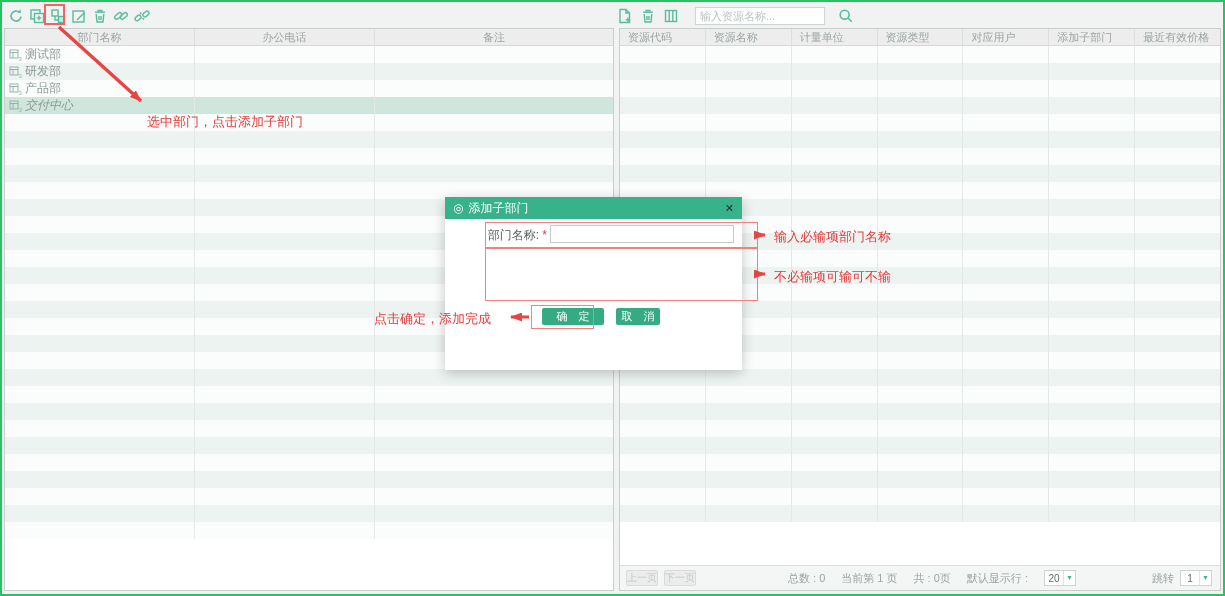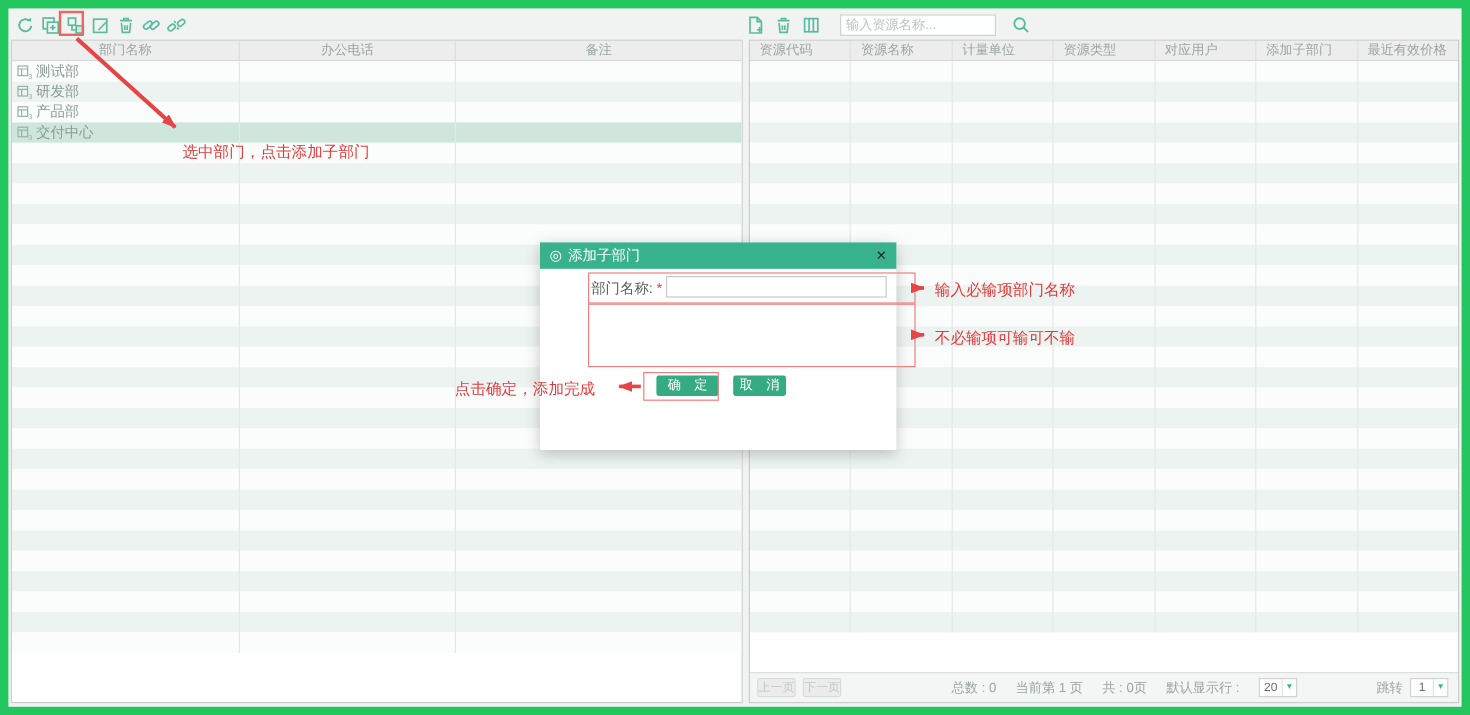--- a/index.html
+++ b/index.html
@@ -1,18 +1,18 @@
 <!DOCTYPE html>
 <html><head>
 <meta charset="utf-8">
 <style>
   * { margin:0; padding:0; box-sizing:border-box; }
   body { font-family:"Liberation Sans","DejaVu Sans",sans-serif; background:#e8e8e8; }
   .app { position:relative; width:1225px; height:596px; background:#f1f2f2;
-         border:7px solid #22c55e; overflow:hidden; font-family:"Liberation Sans","DejaVu Sans",sans-serif; }
+         border:2px solid #22c55e; overflow:hidden; font-family:"Liberation Sans","DejaVu Sans",sans-serif; }
 
   
   .toolbar { position:absolute; top:3px; display:flex; align-items:center; height:21px; }
   .tb-left { left:6px; gap:5px; }
   .tb-right { left:615px; gap:7px; }
   .tb-icon { width:16px; height:16px; display:inline-flex; align-items:center; justify-content:center; cursor:pointer; }
   .tb-icon svg { width:16px; height:16px; }
   .search-box { width:130px; height:18px; border:1px solid #cfd4d2; background:#fdfefe;
                 font-size:11px; color:#555; padding:0 4px; margin-left:9px; outline:none; }
   .search-box::placeholder { color:#bcc3c0; }
@@ -23,21 +23,21 @@
   .left-panel { left:2px; width:610px; }
   .right-panel { left:617px; right:2px; }
   .grid-header { display:flex; height:17px; background:#ededed; border-bottom:1px solid #d6d9d8; }
   .hcell { font-size:11px; color:#9aa5a0; text-align:center; line-height:16px;
            border-right:1px solid #dcdfde; overflow:hidden; white-space:nowrap; }
   .hcell:last-child { border-right:none; }
   .grid-body { position:absolute; left:0; right:0; top:17px; bottom:0; overflow:hidden; }
   .right-panel .grid-body { bottom:25px; }
   .grow { display:flex; height:17px; background:#fbfcfc; }
   .grow.alt { background:#edf3f1; }
-  .grow.sel { background:#cfe6dd; }
+  .grow.sel { background:#cfe6dd;font-style:italic; }
   .gcell { border-right:1px solid #e4e8e6; height:100%; display:flex; align-items:center;
            font-size:12px; color:#8b9a94; overflow:hidden; white-space:nowrap; }
   .gcell:last-child { border-right:none; }
   .tree-row .gcell:first-child { padding-left:4px; gap:2px; cursor:pointer; }
   .dept-ico { flex:0 0 14px; }
 
   
   .grid-footer { position:absolute; left:0; right:0; bottom:0; height:25px; background:#f4f5f5;
                  border-top:1px solid #dddfde; display:flex; align-items:center; font-size:11px; color:#9ba6a1; }
   .page-btn { margin-left:6px; width:32px; height:16px; font-size:10px; color:#c3c8c6;
@@ -63,21 +63,21 @@
   .field label { width:86px; text-align:right; font-size:12px; color:#555e5a; padding-top:2px; white-space:pre; }
   .star-slot { width:11px; text-align:center; color:#e04040; font-size:12px; padding-top:3px; }
   .field input, .field textarea { width:184px; border:1px solid #c6cbc9; background:#fff;
             font-size:12px; color:#444; outline:none; resize:none; font-family:inherit; }
   .f1 { top:28px; } .f1 input { height:18px; }
   .f2 { top:50px; } .f2 textarea { height:31px; }
   .f3 { top:85px; } .f3 input { height:16px; }
   .dlg-buttons { position:absolute; top:111px; left:97px; display:flex; gap:12px; }
   .btn-green { height:17px; background:#35ab84; color:#fff; border:none; border-radius:2px;
                font-size:11px; line-height:15px; cursor:pointer; white-space:pre; font-family:inherit; }
-  .btn-ok { width:52px; } .btn-cancel { width:44px; }
+  .btn-ok { width:62px; } .btn-cancel { width:44px; }
 
   
   .red-box { position:absolute; border:1px solid #ef8181; z-index:55; pointer-events:none; }
   .rb-icon { left:42px; top:2px; width:21px; height:21px; border-width:2px; border-color:#ee6565; }
   .rb-f1 { left:483px; top:220px; width:273px; height:26px; }
   .rb-f2 { left:483px; top:246px; width:273px; height:53px; }
   .rb-ok { left:529px; top:303px; width:63px; height:24px; }
   .ann-text { position:absolute; color:#e23b3b; font-size:13px; z-index:60; white-space:nowrap; }
   .t-select { left:145px; top:111px; }
   .t-required { left:772px; top:226px; }

